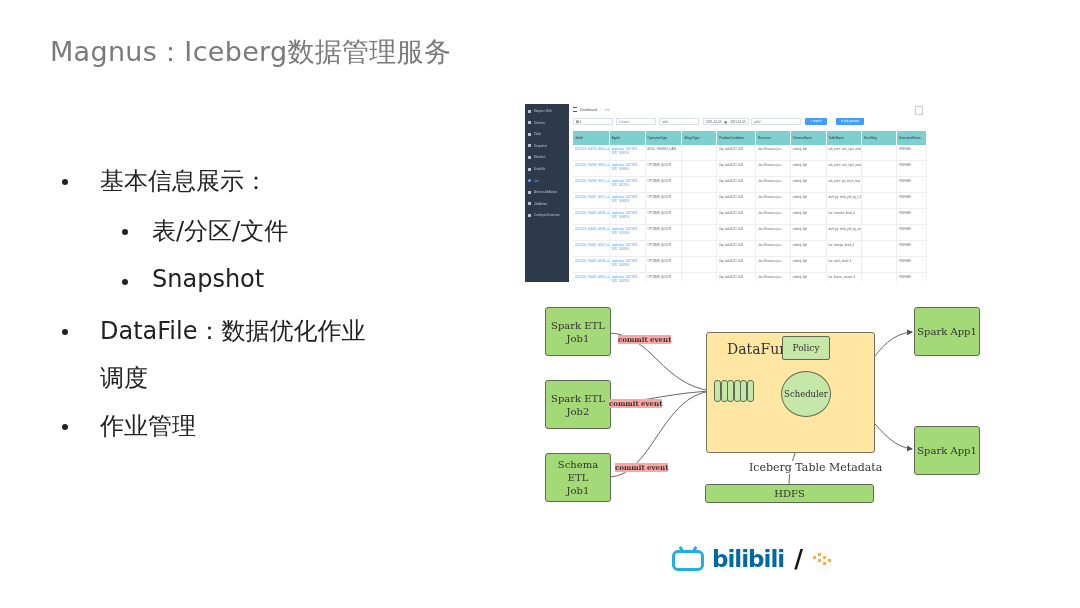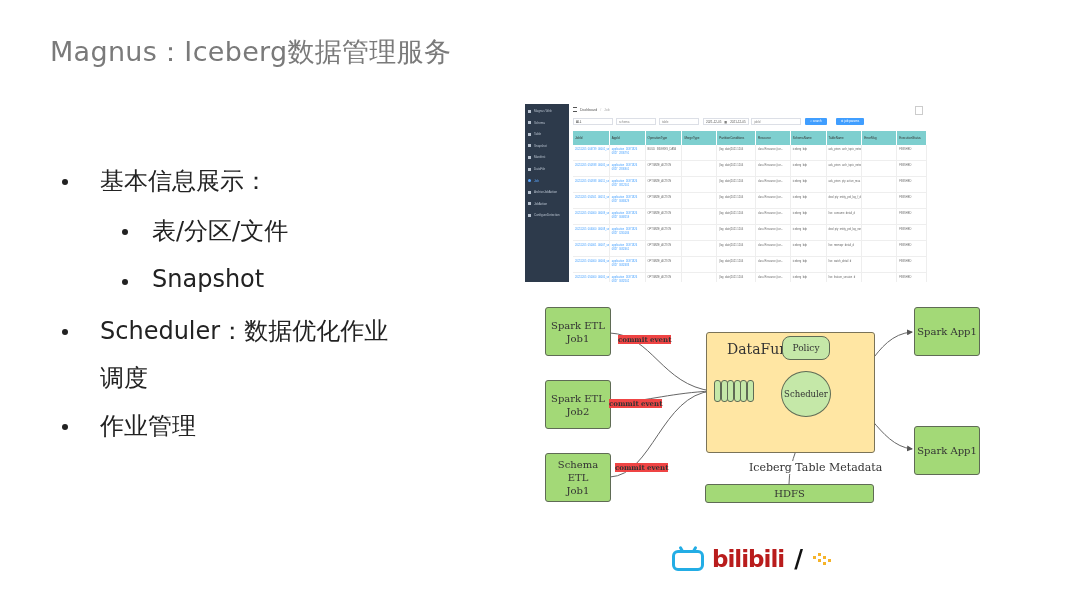--- a/index.html
+++ b/index.html
@@ -33,33 +33,33 @@
   .td.link { color:#409eff; }
   .c0{width:37px}.c1{width:36px}.c2{width:37px}.c3{width:35px}.c4{width:39px}.c5{width:35px}.c6{width:36px}.c7{width:36px}.c8{width:35px}.c9{width:30px}
   .corner-img { position:absolute; right:4px; top:2px; width:6px; height:7px; border:0.5px solid #ccc; }
 
   
   .diag { position:absolute; left:12px; top:0; width:1080px; height:608px; pointer-events:none; }
   .diag * { pointer-events:auto; }
   .box { position:absolute; background:#a3d977; border:1.5px solid #5f6b55; border-radius:3px; box-sizing:border-box; font-family:"DejaVu Serif", serif; font-size:10px; color:#333; display:flex; align-items:center; justify-content:center; text-align:center; line-height:13px; }
   .magnus { position:absolute; left:694px; top:332px; width:169px; height:121px; background:#ffe6a3; border:1.5px solid #7a7358; border-radius:3px; box-sizing:border-box; }
   .magnus-label { position:absolute; left:715px; top:341px; font-family:"DejaVu Serif", serif; font-size:14px; color:#333; }
-  .policy { position:absolute; left:770px; top:336px; width:48px; height:24px; background:#c5e8a8; border:1.5px solid #5f6b55; border-radius:8px; box-sizing:border-box; font-family:"DejaVu Serif", serif; font-size:9px; color:#333; display:flex; align-items:center; justify-content:center; }
+  .policy { position:absolute; left:770px; top:336px; width:48px; height:24px; background:#c5e8a8; border:1.5px solid #5f6b55; border-radius:2px; box-sizing:border-box; font-family:"DejaVu Serif", serif; font-size:9px; color:#333; display:flex; align-items:center; justify-content:center; }
   .sched { position:absolute; left:769px; top:371px; width:50px; height:46px; border-radius:50%; background:#c5e8a8; border:1.5px solid #5f6b55; box-sizing:border-box; font-family:"DejaVu Serif", serif; font-size:8.5px; color:#333; display:flex; align-items:center; justify-content:center; }
   .queue { position:absolute; left:702px; top:380px; display:flex; }
   .queue .cell { width:7px; height:22px; background:#c5e8a8; border:1.2px solid #5f6b55; border-radius:3px; box-sizing:border-box; margin-right:-0.5px; }
-  .lbl { position:absolute; font-family:"DejaVu Serif", serif; font-size:7px; font-weight:bold; color:#333; background:#ef4444; white-space:nowrap; }
+  .lbl { position:absolute; font-family:"DejaVu Serif", serif; font-size:7px; font-weight:bold; color:#333; background:#fca5a5; white-space:nowrap; }
   .meta-lbl { position:absolute; left:737px; top:461px; font-family:"DejaVu Serif", serif; font-size:11px; color:#333; background:#fff; white-space:nowrap; }
 
   
   .logos { position:absolute; left:672px; top:545px; display:flex; align-items:center; gap:6px; }
   .bili-tv { position:relative; width:34px; height:26px; }
   .bili-tv .scr { position:absolute; left:0; top:4px; width:32px; height:21px; border:3.5px solid #23ade5; border-radius:6px; box-sizing:border-box; }
   .bili-tv .ant { position:absolute; top:0; width:3px; height:7px; background:#23ade5; border-radius:2px; }
-  .bili-word { font-family:"DejaVu Sans", sans-serif; font-weight:bold; font-size:23px; color:#b91c1c; letter-spacing:-1px; }
+  .bili-word { font-family:"DejaVu Sans", sans-serif; font-weight:bold; font-size:23px; color:#0369a1; letter-spacing:-1px; }
   .slash { font-family:"DejaVu Sans", sans-serif; font-size:24px; font-weight:bold; color:#111; margin:0 4px; }
   .df-dots { width:18px; height:18px; position:relative; }
   .df-dots span { position:absolute; width:3px; height:3px; background:#f5b32a; }
   .df-word { font-family:"DejaVu Sans", sans-serif; font-style:italic; font-weight:bold; font-size:22px; color:#f28a1d; letter-spacing:-0.5px; }
 </style>
 </head>
 <body>
 
 <div class="title">Magnus：Iceberg数据管理服务</div>
 
@@ -71,21 +71,21 @@
   <div class="bl sub" style="top:50px;">
       <span class="dot"></span>
       <span class="txt">表/分区/文件</span>
     </div>
   <div class="bl sub" style="top:100px;">
       <span class="dot"></span>
       <span class="txt">Snapshot</span>
     </div>
   <div class="bl" style="top:150px;">
       <span class="dot"></span>
-      <span class="txt">Scheduler：数据优化作业</span>
+      <span class="txt">DataFile：数据优化作业</span>
     </div>
   <div class="bl" style="top:197px;">
       <span class="txt">调度</span>
     </div>
   <div class="bl" style="top:245px;">
       <span class="dot"></span>
       <span class="txt">作业管理</span>
     </div>
 </div>
 

